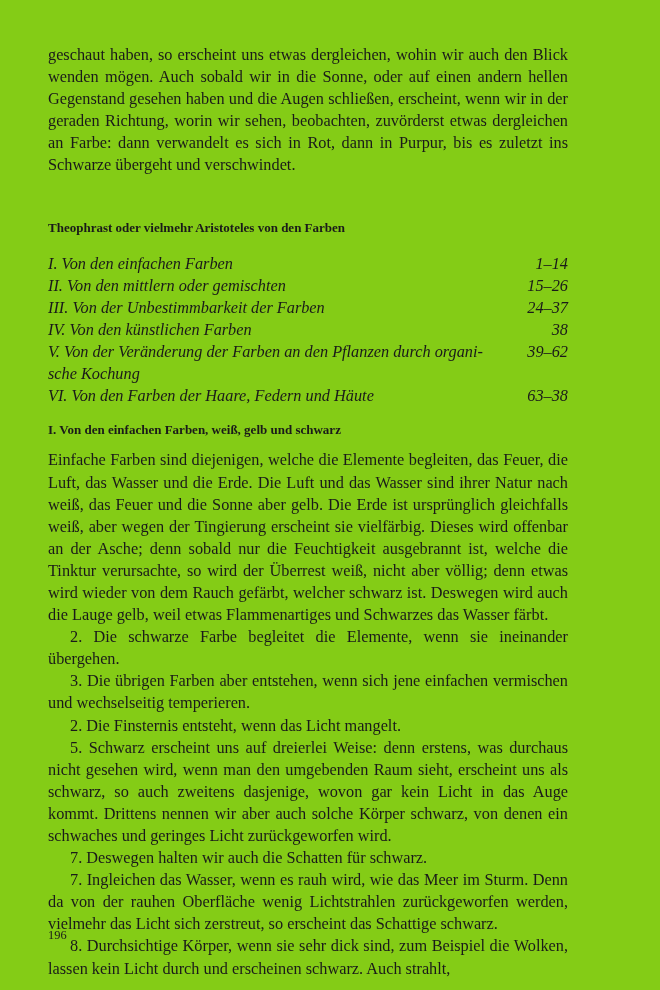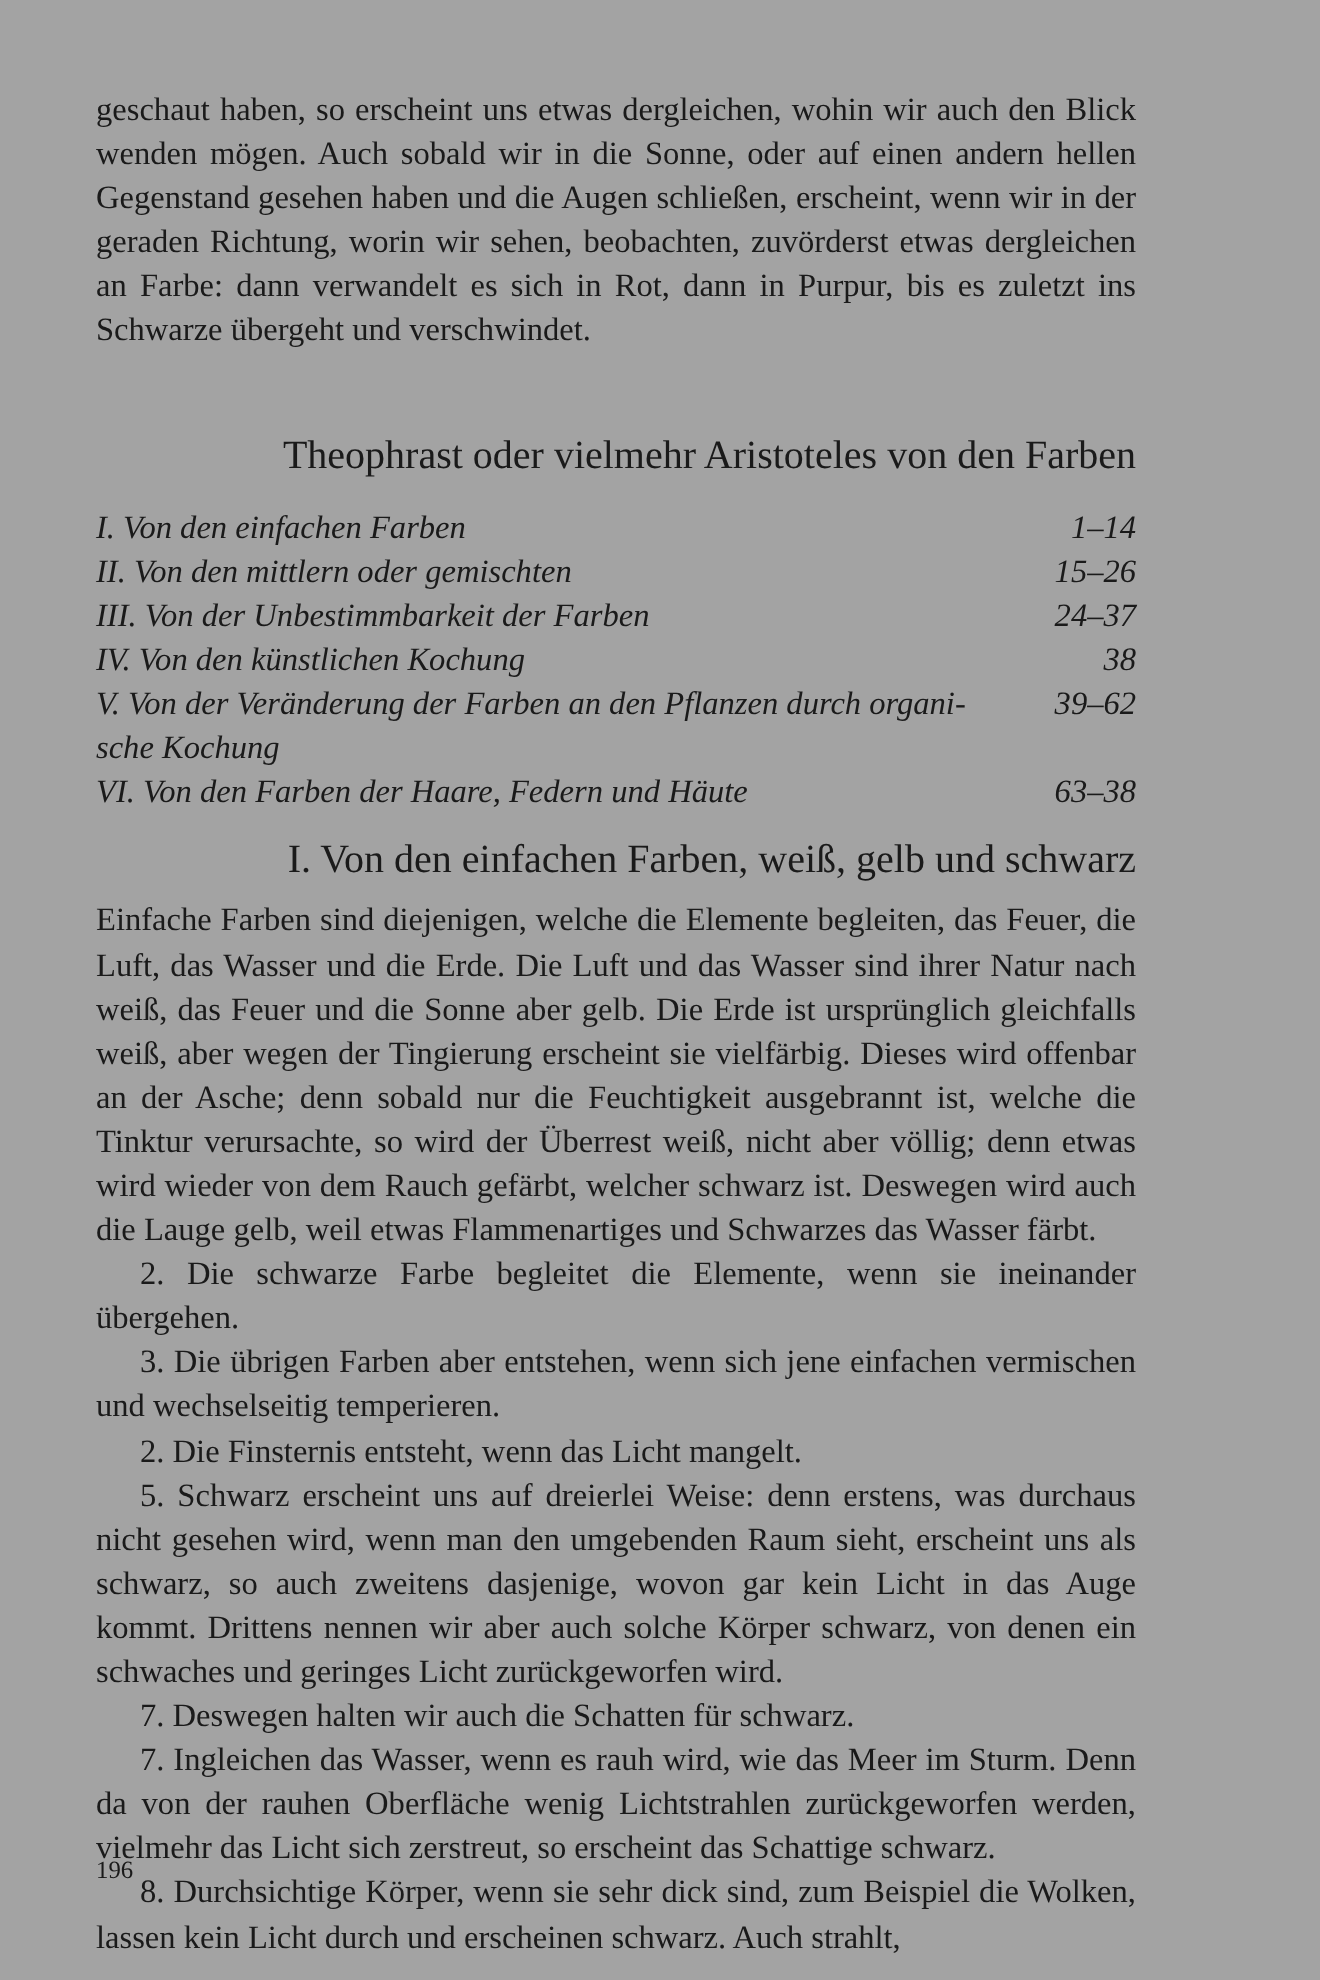--- a/index.html
+++ b/index.html
@@ -15,21 +15,21 @@
     color: #1a1a1a;
     overflow: hidden;
   }
 
   .page {
     position: absolute;
     left: 0;
     top: 0;
     width: 660px;
     height: 990px;
-    background: #a3a3a3;
+    background: #84cc16;
   }
 
   .textblock {
     position: absolute;
     left: 48px;
     top: 44px;
     width: 520px;
   }
 
   
@@ -44,23 +44,23 @@
   }
 
   
   .para-opening { text-indent: 0; }
 
   
   .para-indent { text-indent: 22px; }
 
   
   .heading {
-    font-size: 20px;
-    font-weight: normal;
-    text-align: right;
+    font-size: 13px;
+    font-weight: bold;
+    text-align: left;
     line-height: 22.1px;
     margin: 0;
   }
   .heading-work { margin-top: 26px; margin-bottom: 0; }
   .heading-section { margin-top: 12px; margin-bottom: 0; }
 
   .spacer-sm { height: 14px; }
   .spacer-xs { height: 8px; }
 
   
@@ -122,21 +122,21 @@
       </li>
       <li class="toc-row">
         <span class="toc-label">II. Von den mittlern oder gemischten</span>
         <span class="toc-pages">15–26</span>
       </li>
       <li class="toc-row">
         <span class="toc-label">III. Von der Unbestimmbarkeit der Farben</span>
         <span class="toc-pages">24–37</span>
       </li>
       <li class="toc-row">
-        <span class="toc-label">IV. Von den künstlichen Kochung</span>
+        <span class="toc-label">IV. Von den künstlichen Farben</span>
         <span class="toc-pages">38</span>
       </li>
       <li class="toc-row">
         <span class="toc-label">V. Von der Veränderung der Farben an den Pflanzen durch organi-
 sche Kochung</span>
         <span class="toc-pages">39–62</span>
       </li>
       <li class="toc-row">
         <span class="toc-label">VI. Von den Farben der Haare, Federn und Häute</span>
         <span class="toc-pages">63–38</span>

